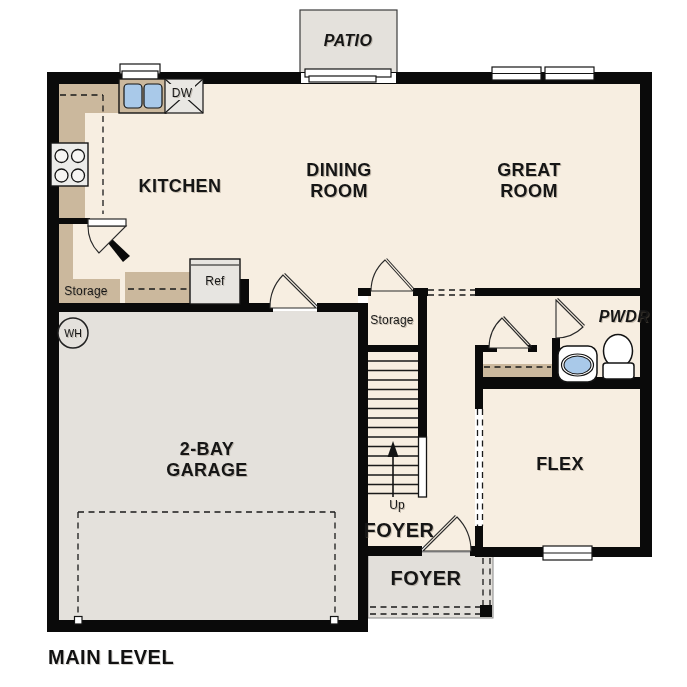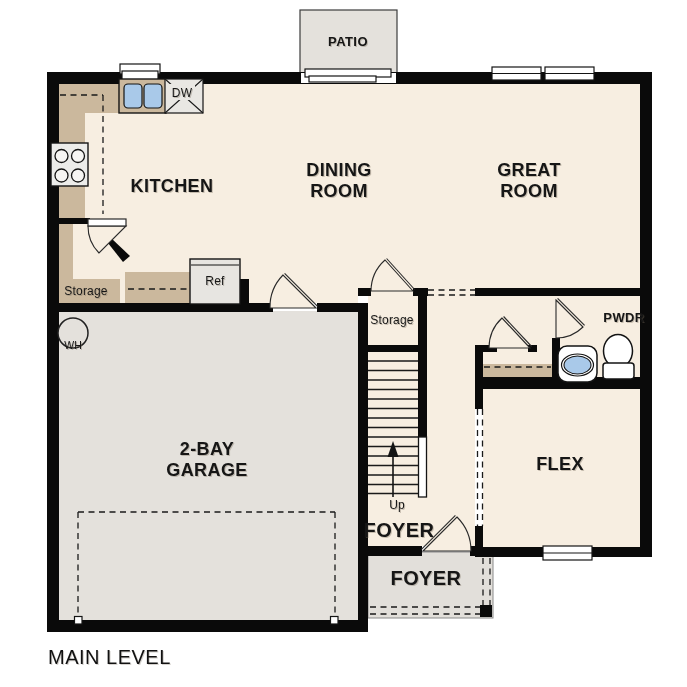--- a/index.html
+++ b/index.html
@@ -5,24 +5,24 @@
   html,body{margin:0;padding:0;background:#ffffff;}
   #stage{position:relative;width:687px;height:687px;background:#ffffff;overflow:hidden;
          font-family:"Liberation Sans",sans-serif;}
   #plan-svg{position:absolute;left:0;top:0;}
   .lbl{position:absolute;transform:translate(-50%,-50%);color:#161616;white-space:nowrap;
        text-align:center;letter-spacing:.4px;font-family:"Liberation Sans",sans-serif;
        text-shadow:1px 1px 0 rgba(120,110,95,.38);}
   .lbl span{display:block;}
   .lg{font-size:18px;font-weight:700;line-height:21px;}
   .md{font-size:20px;font-weight:700;}
-  .sm{font-size:13px;font-weight:700;}
+  .sm{font-size:16px;font-weight:700;font-style:italic;}
   .xs{font-size:12px;font-weight:400;letter-spacing:.2px;}
-  .xxs{font-size:10.5px;font-weight:400;letter-spacing:0;margin-top:12px;}
-  .title{position:absolute;left:48px;top:646px;font-size:20px;font-weight:400;
+  .xxs{font-size:10.5px;font-weight:400;letter-spacing:0;}
+  .title{position:absolute;left:48px;top:646px;font-size:20px;font-weight:700;
          letter-spacing:.5px;color:#111;text-shadow:1px 1px 0 rgba(120,110,95,.3);}
 </style>
 </head>
 <body>
 
 <div id="stage">
 
 <svg id="plan-svg" width="687" height="687" viewBox="0 0 687 687">
 
   <g>
@@ -182,21 +182,21 @@
       <ellipse cx="577.5" cy="365" rx="13.5" ry="9" fill="#a9c9e9" stroke="#141414" stroke-width="1.1"></ellipse>
     </g>
     <g>
       <ellipse cx="618" cy="351" rx="14.5" ry="16.5" fill="#ffffff" stroke="#141414" stroke-width="1.5"></ellipse>
       <rect x="603" y="363" width="31" height="16" rx="3" fill="#ffffff" stroke="#141414" stroke-width="1.5"></rect>
     </g>
   </g>
 </svg>
 
 <div class="lbl sm" style="left:348px;top:41px">PATIO</div>
-<div class="lbl lg" style="left:172px;top:186px">KITCHEN</div>
+<div class="lbl lg" style="left:180px;top:186px">KITCHEN</div>
 
 <div class="lbl lg" style="left:339px;top:181px">
   <span>DINING</span>
   <span>ROOM</span>
 </div>
 
 <div class="lbl lg" style="left:529px;top:181px">
   <span>GREAT</span>
   <span>ROOM</span>
 </div>

